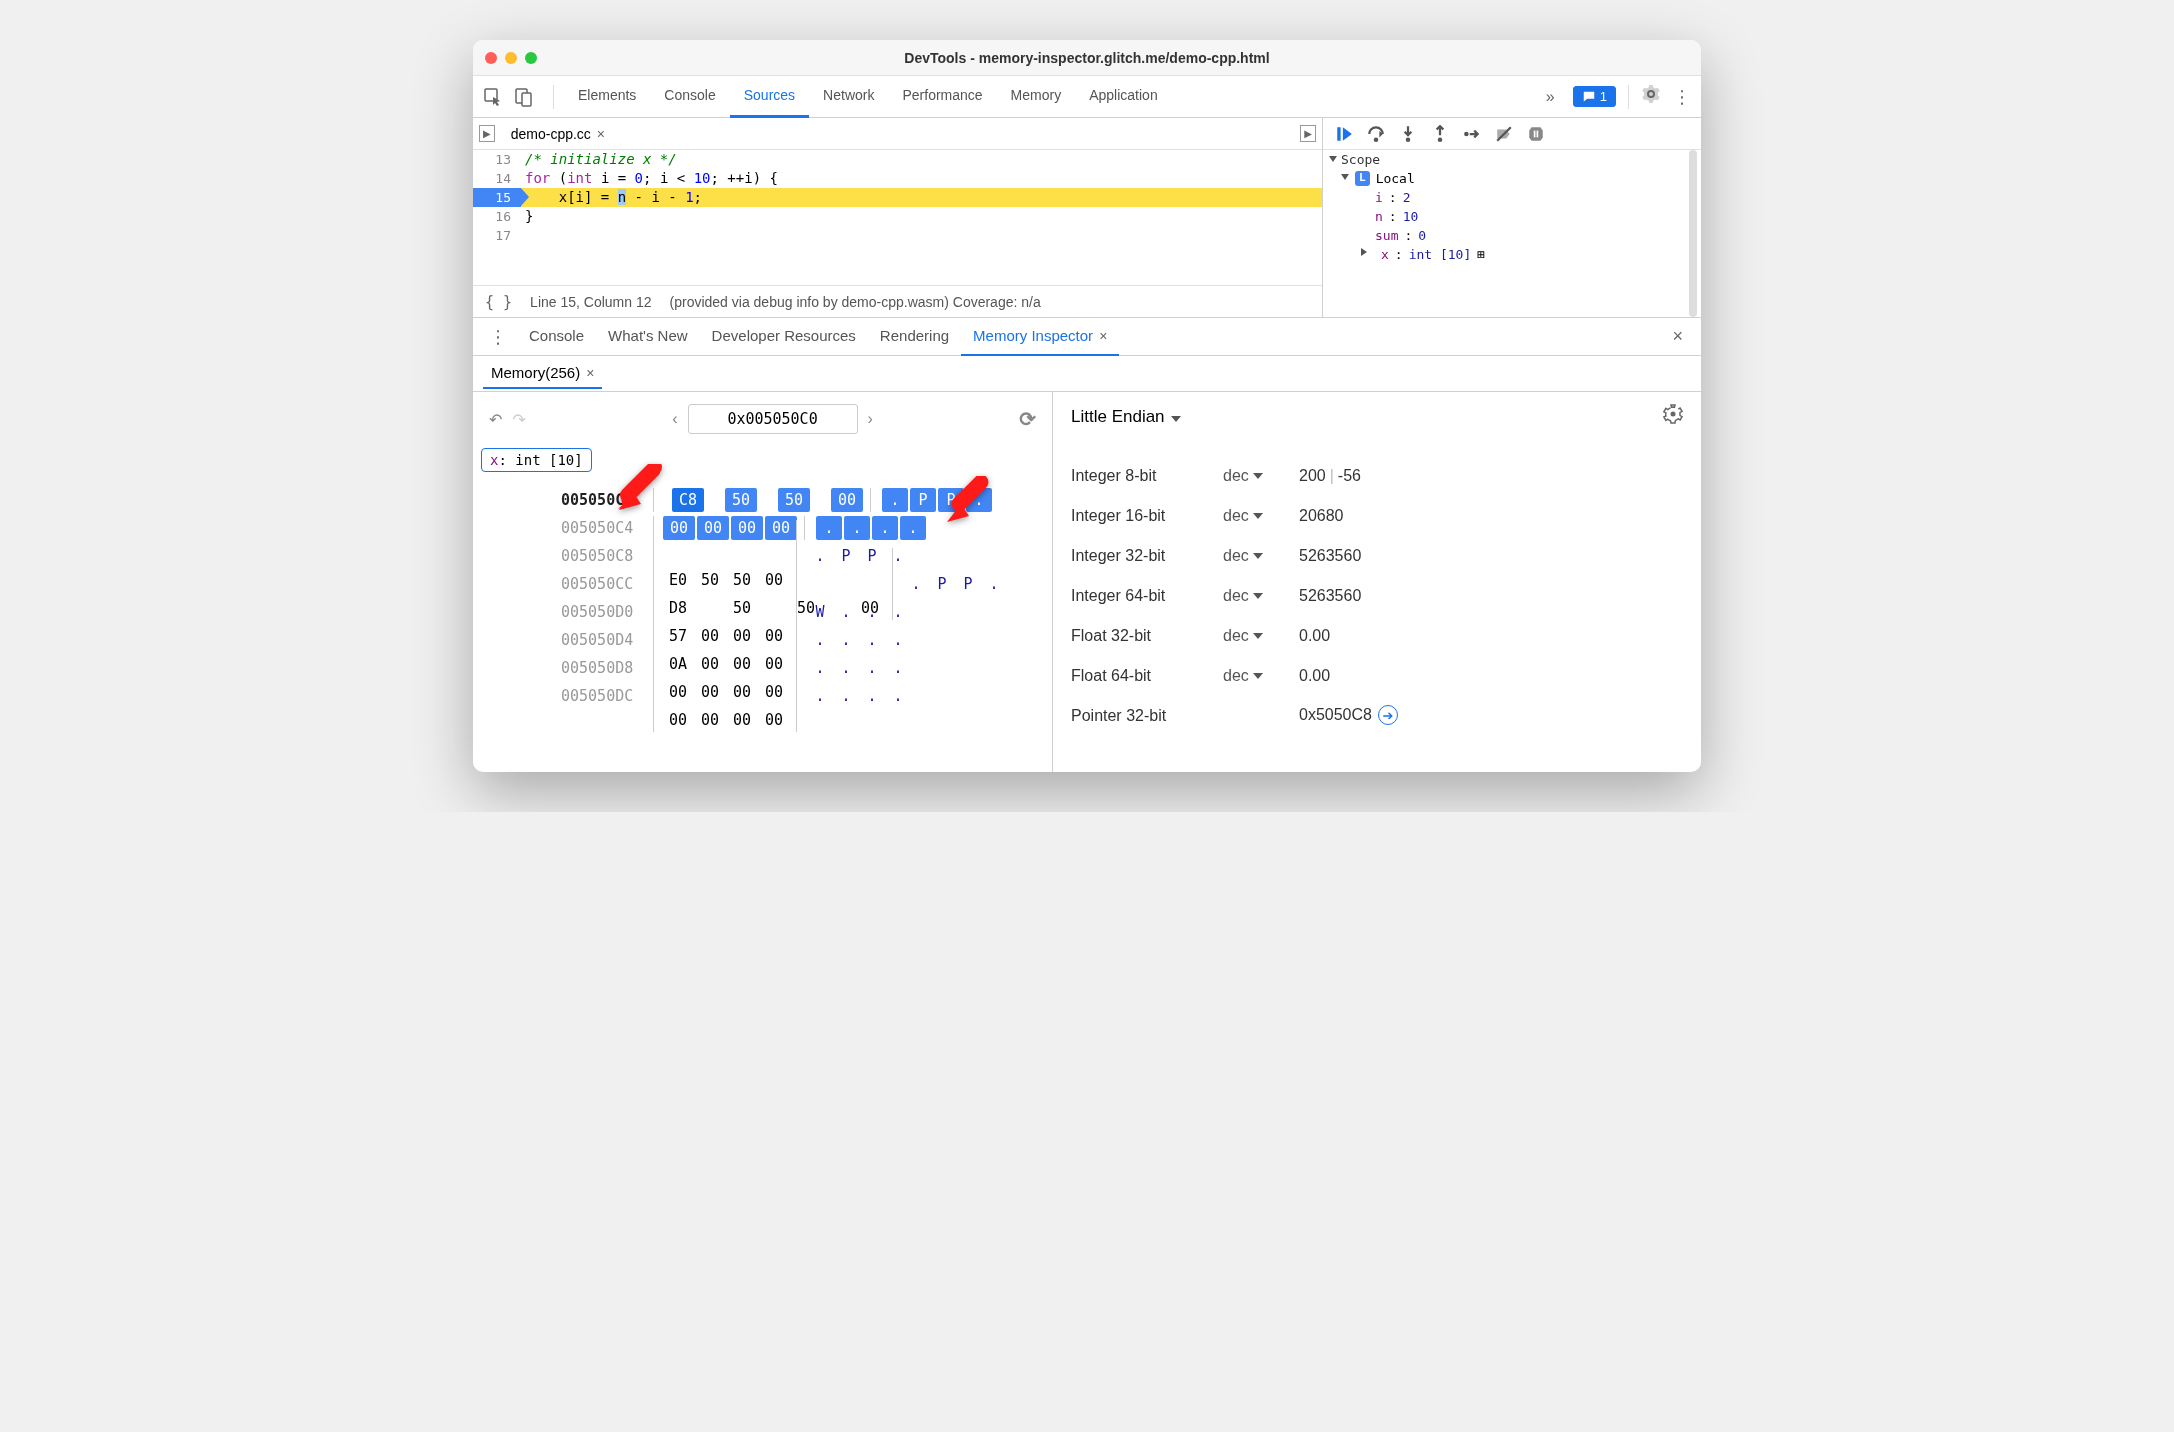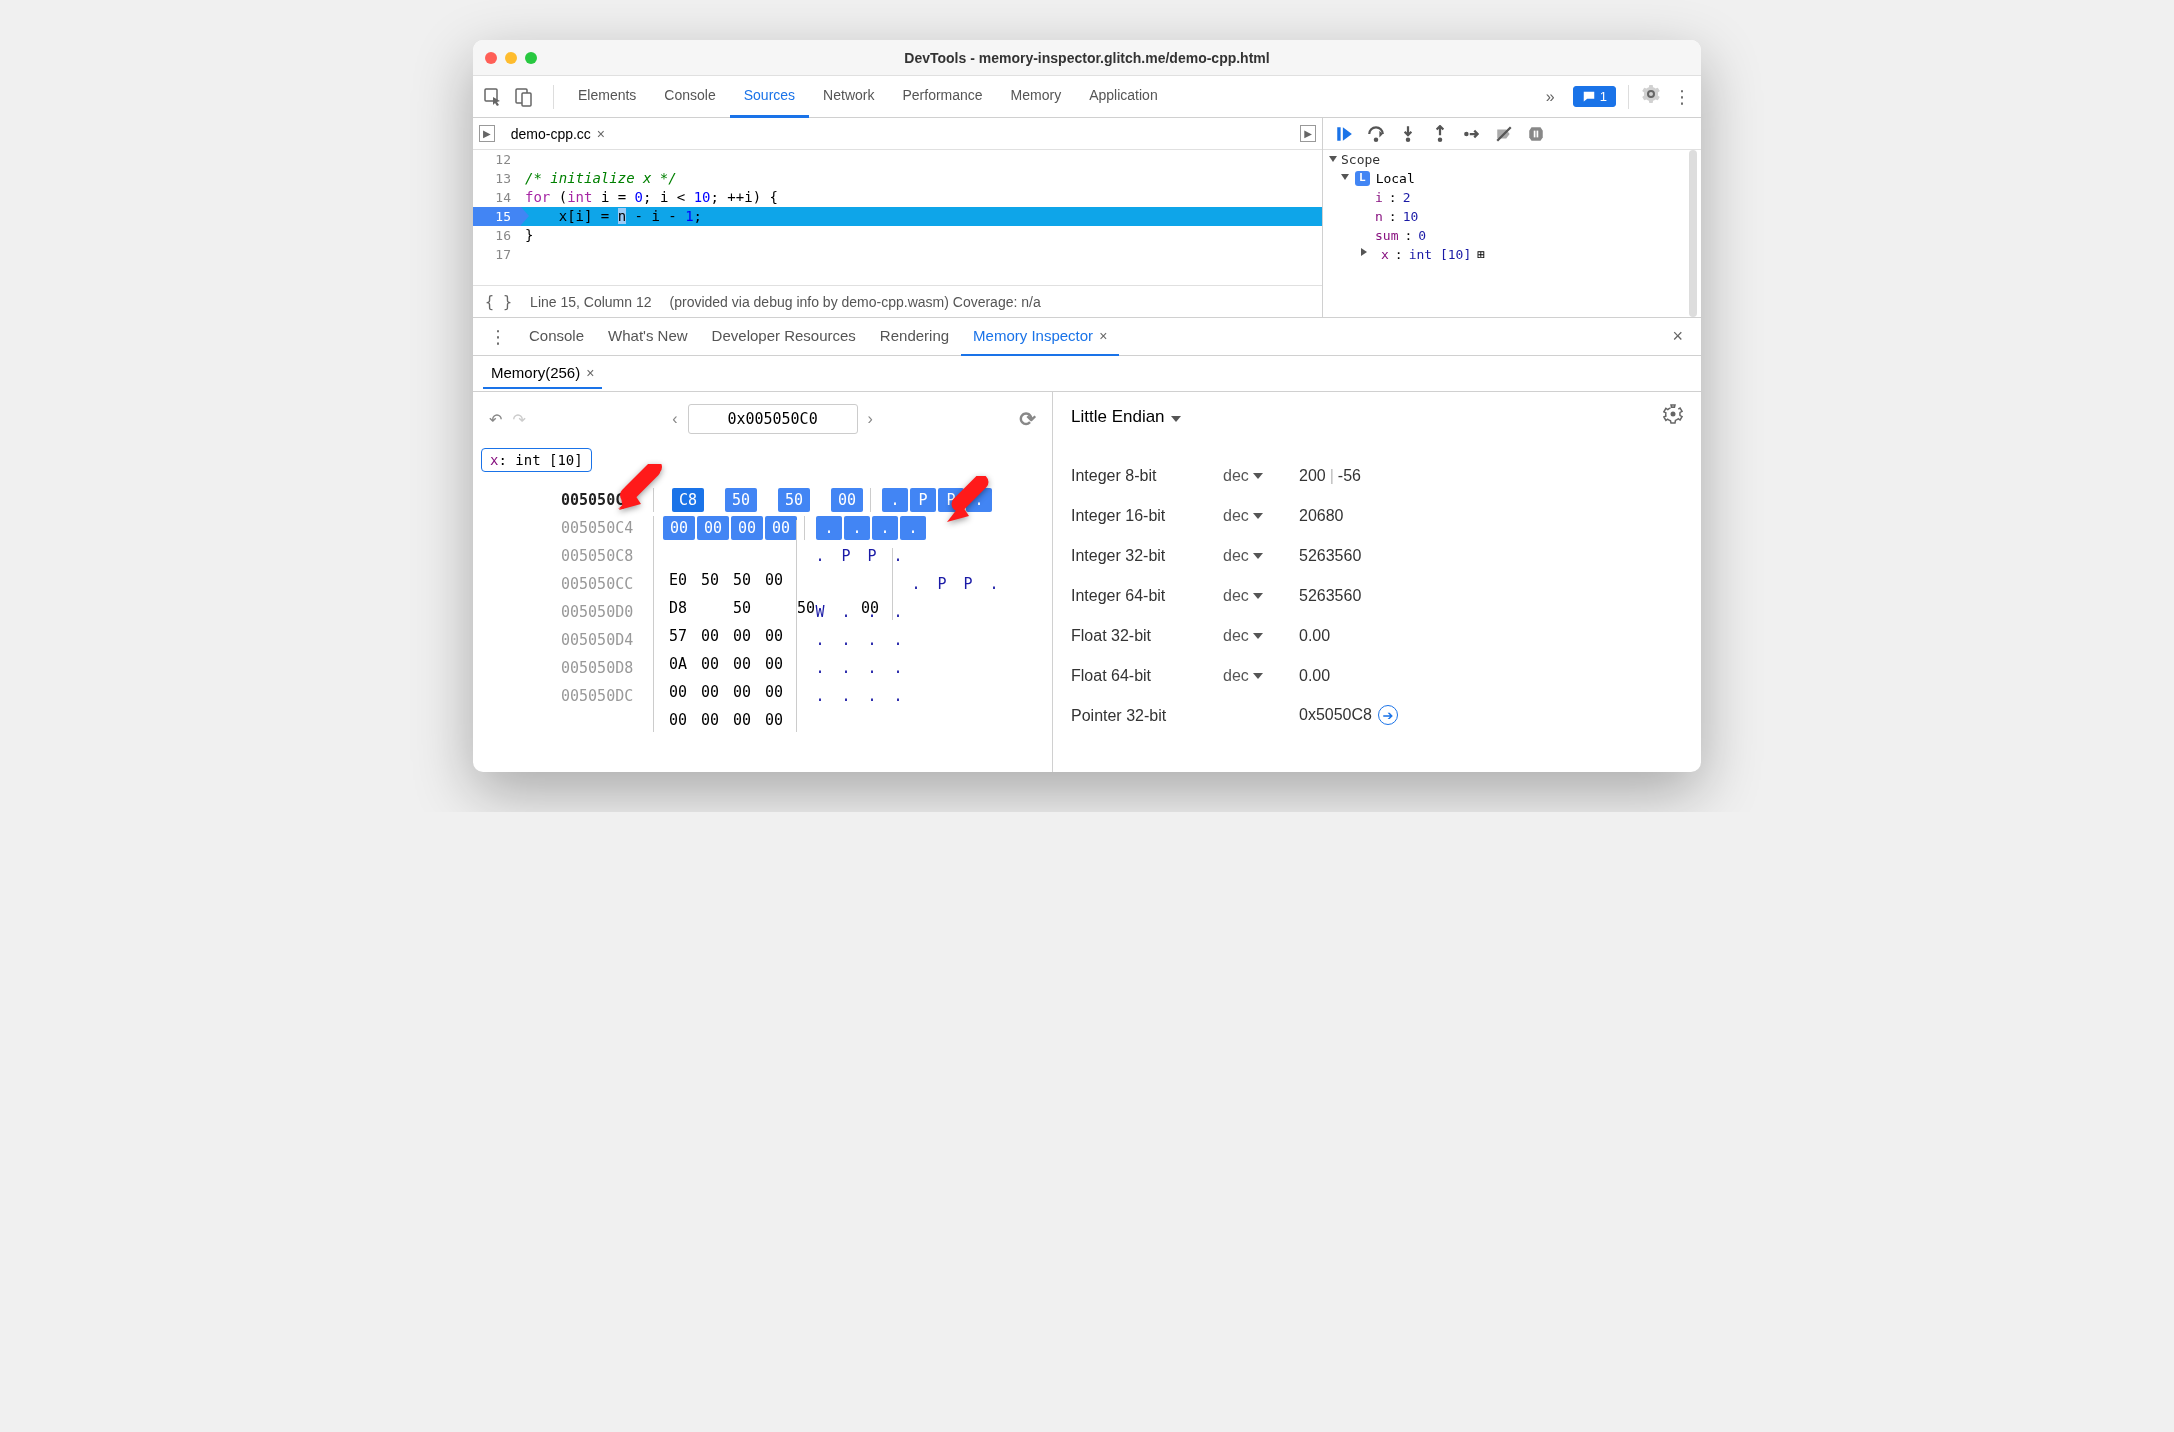--- a/index.html
+++ b/index.html
@@ -27,21 +27,21 @@
     .main-area { display: flex; height: 200px; border-bottom: 1px solid #d0d0d0; }
     .sources-panel { flex: 1; display: flex; flex-direction: column; border-right: 1px solid #d0d0d0; }
     .file-tab-row { height: 32px; display: flex; align-items: center; border-bottom: 1px solid #e0e0e0; padding: 0 6px; gap: 10px; }
     .file-tab { display: flex; align-items: center; gap: 6px; padding: 4px 6px; font-size: 14px; }
     .close-x { color: #666; cursor: pointer; font-size: 14px; }
     .play-icon { border:1px solid #999; padding:2px 3px; font-size:10px; color:#666; }
     .code-area { flex: 1; font-family: Menlo, Monaco, monospace; font-size: 14px; overflow: auto; position: relative; }
     .code-line { display: flex; height: 19px; line-height: 19px; }
     .line-num { width: 48px; text-align: right; padding-right: 10px; color: #888; user-select: none; background: #fff; font-size:13px; }
     .code-content { flex: 1; padding-left: 4px; white-space: pre; }
-    .code-line.highlighted { background: #0ea5e9; }
+    .code-line.highlighted { background: #fde047; }
     .code-line.highlighted .line-num { background: #4285f4; color: #fff; position: relative; }
     .code-line.highlighted .line-num::after { content:""; position:absolute; right:-8px; top:0; border:9.5px solid transparent; border-left:8px solid #4285f4; border-right:none;}
     .kw { color: #a626a4; }
     .ty { color: #a626a4; }
     .cm { color: #008000; font-style: italic; }
     .nu { color: #0000ff; }
     .hl-n { background: #9ecbf5; }
     .status-bar { height: 32px; border-top: 1px solid #e0e0e0; display: flex; align-items: center; padding: 0 12px; font-size: 14px; color: #555; gap: 18px; }
     .status-bar a { color: #555; }
     .braces { font-family: monospace; font-size:15px; color:#666; }
@@ -168,24 +168,20 @@
       <div class="file-tab-row">
         <span class="play-icon">▶</span>
         <div class="file-tab">
           <span>demo-cpp.cc</span>
           <span class="close-x">×</span>
         </div>
         <span style="margin-left:auto" class="play-icon">▶</span>
       </div>
       <div class="code-area" id="code-area">
           <div class="code-line">
-            <div class="line-num">12</div>
-            <div class="code-content"></div>
-          </div>
-          <div class="code-line">
             <div class="line-num">13</div>
             <div class="code-content"><span class="cm">/* initialize x */</span></div>
           </div>
           <div class="code-line">
             <div class="line-num">14</div>
             <div class="code-content"><span class="kw">for</span> (<span class="ty">int</span> i = <span class="nu">0</span>; i &lt; <span class="nu">10</span>; ++i) {</div>
           </div>
           <div class="code-line highlighted">
             <div class="line-num">15</div>
             <div class="code-content">    x[i] = <span class="hl-n">n</span> - i - <span class="nu">1</span>;</div>

